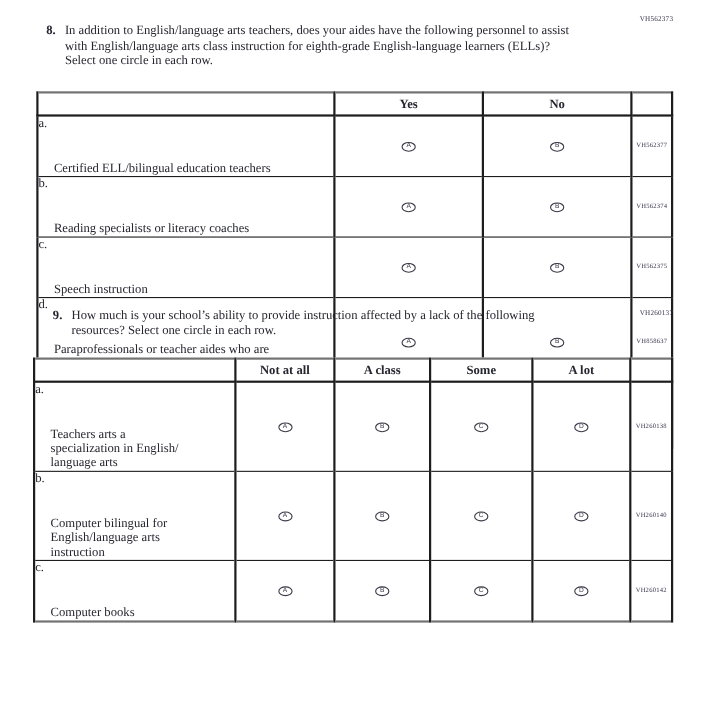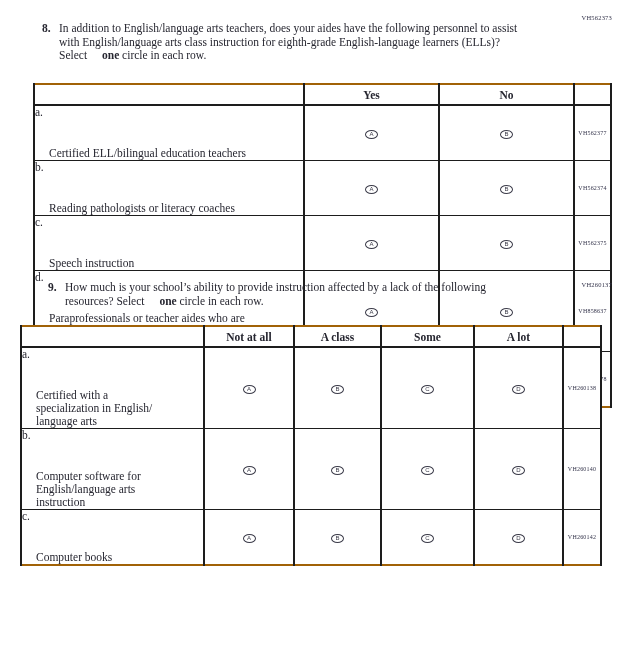--- a/index.html
+++ b/index.html
@@ -21,34 +21,34 @@
     font-size: 11.5px;
     line-height: 13.5px;
     width: 17px;
     flex: 0 0 17px;
   }
   .qtext {
     font-size: 11.5px;
     line-height: 13.5px;
     width: 470px;
   }
-  .qtext .b { font-weight: bold; margin-left: 12px; }
+  .qtext .b { font-weight: normal; }
   .vcode {
     position: absolute;
     right: 30px;
     font-size: 6.5px;
     letter-spacing: 0.2px;
     color: #33334a;
     font-family: "Liberation Serif", serif;
   }
   table.qtable {
     position: absolute;
     border-collapse: collapse;
     table-layout: fixed;
-    border: 2px solid #a16207;
+    border: 2px solid #737373;
     background: #ffffff;
   }
   table.qtable th, table.qtable td {
     border: solid #1d1d1d;
     border-width: 1px 2px;
     padding: 0;
     vertical-align: middle;
   }
   table.qtable thead th {
     border-bottom-width: 2px;
@@ -121,21 +121,21 @@
           </div>
         </td>
         <td class="answer-cell"><span class="oval">A</span></td>
         <td class="answer-cell"><span class="oval">B</span></td>
         <td class="code-cell">VH562377</td>
       </tr>
       <tr class="single-row">
         <td class="label-cell">
           <div class="label-inner">
             <span class="row-letter">b.</span>
-            <span class="row-text">Reading pathologists or literacy coaches</span>
+            <span class="row-text">Reading specialists or literacy coaches</span>
           </div>
         </td>
         <td class="answer-cell"><span class="oval">A</span></td>
         <td class="answer-cell"><span class="oval">B</span></td>
         <td class="code-cell">VH562374</td>
       </tr>
       <tr class="single-row">
         <td class="label-cell">
           <div class="label-inner">
             <span class="row-letter">c.</span>
@@ -171,21 +171,21 @@
         <td class="code-cell">VH562378</td>
       </tr>
     </tbody>
   </table>
 
 <span class="vcode" style="top:281px;">VH260137</span>
 <div class="question" style="left:48px; top:281px;">
   <span class="qnum">9.</span>
   <div class="qtext" id="q9-prompt"><span class="">How much is your school’s ability to provide instruction affected by a lack of the following resources? Select </span><span class="b">one</span><span class=""> circle in each row.</span></div>
 </div>
-<table class="qtable" id="q9-table" style="left:20px; top:325px; width:580px;padding-left:36px;">
+<table class="qtable" id="q9-table" style="left:30px; top:325px; width:580px;padding-left:36px;">
     <colgroup>
       <col style="width: 183px;">
       <col style="width: 90px;">
       <col style="width: 87px;">
       <col style="width: 93px;">
       <col style="width: 89px;">
       <col style="width: 38px;">
     </colgroup>
     <thead>
       <tr>
@@ -195,36 +195,36 @@
         <th>Some</th>
         <th>A lot</th>
         <th></th>
       </tr>
     </thead>
     <tbody>
       <tr class="tall-row">
         <td class="label-cell">
           <div class="label-inner">
             <span class="row-letter">a.</span>
-            <span class="row-text">Certified with a
+            <span class="row-text">Teachers arts a
 specialization in English/
 language arts</span>
           </div>
         </td>
         <td class="answer-cell"><span class="oval">A</span></td>
         <td class="answer-cell"><span class="oval">B</span></td>
         <td class="answer-cell"><span class="oval">C</span></td>
         <td class="answer-cell"><span class="oval">D</span></td>
         <td class="code-cell">VH260138</td>
       </tr>
       <tr class="tall-row">
         <td class="label-cell">
           <div class="label-inner">
             <span class="row-letter">b.</span>
-            <span class="row-text">Computer software for
+            <span class="row-text">Computer bilingual for
 English/language arts
 instruction</span>
           </div>
         </td>
         <td class="answer-cell"><span class="oval">A</span></td>
         <td class="answer-cell"><span class="oval">B</span></td>
         <td class="answer-cell"><span class="oval">C</span></td>
         <td class="answer-cell"><span class="oval">D</span></td>
         <td class="code-cell">VH260140</td>
       </tr>

